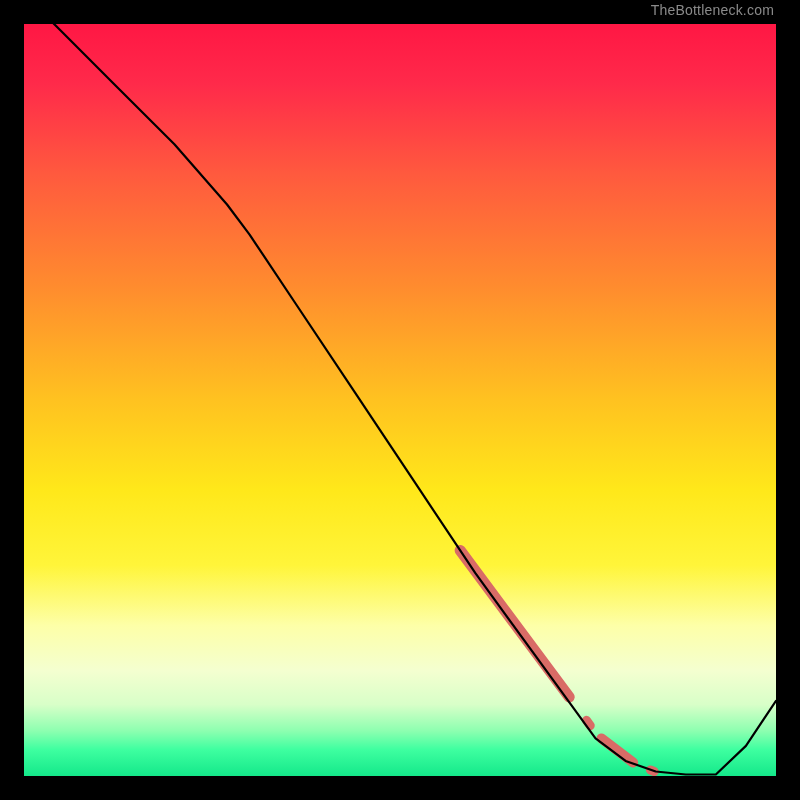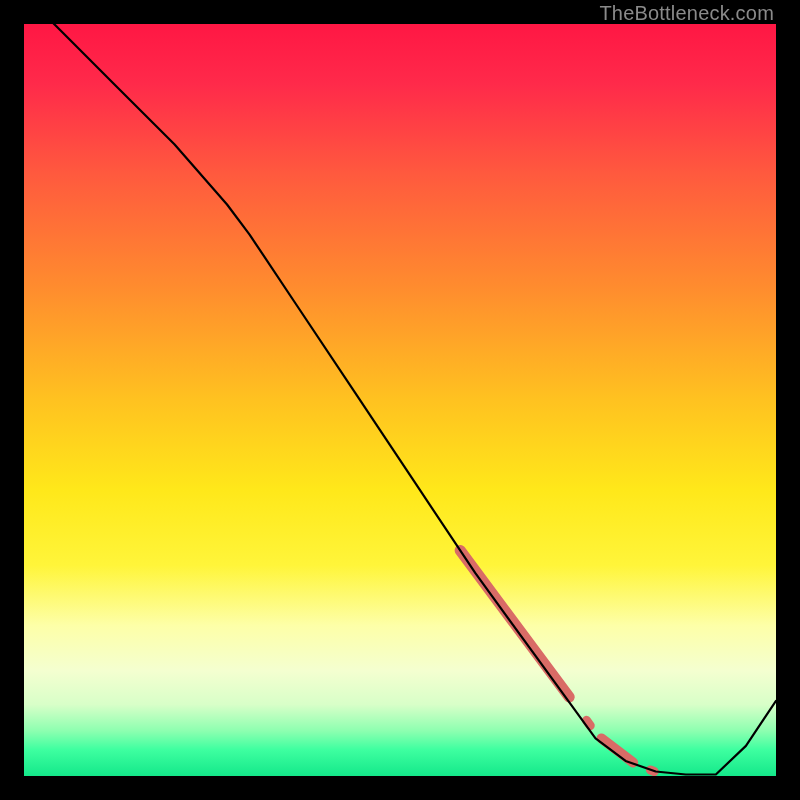--- a/index.html
+++ b/index.html
@@ -24,21 +24,21 @@
     left: 0;
     top: 0;
     width: 752px;
     height: 752px;
   }
   .watermark {
     position: absolute;
     top: 2px;
     right: 26px;
     color: #8a8a8a;
-    font-size: 20px;
+    font-size: 14px;
     font-weight: 500;
     letter-spacing: 0.2px;
     user-select: none;
   }
   svg {
     position: absolute;
     left: 0;
     top: 0;
   }
 </style>

